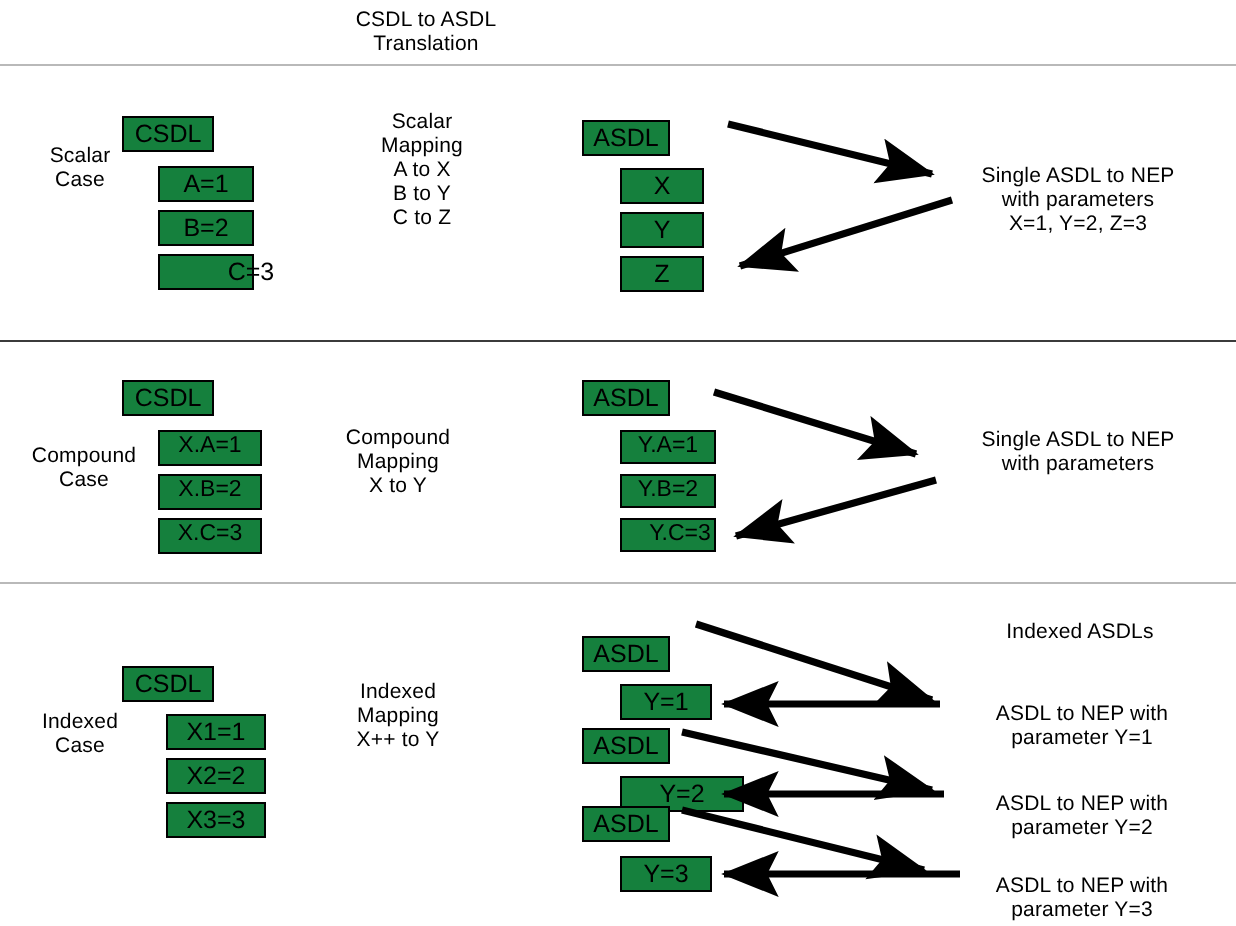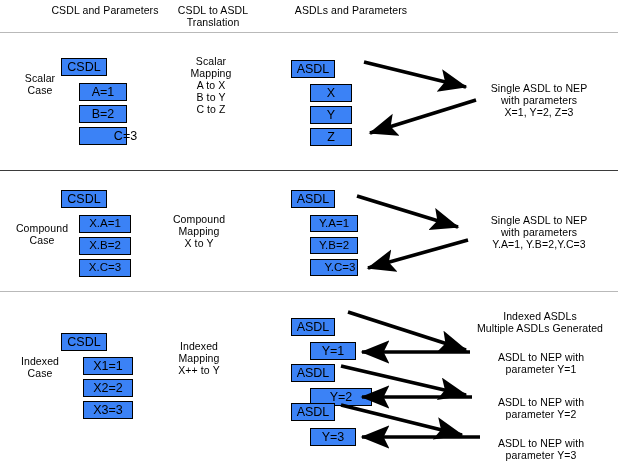--- a/index.html
+++ b/index.html
@@ -26,21 +26,21 @@
     line-height: 12.5px;
     color: #000;
     white-space: pre;
     text-align: center;
     letter-spacing: 0.1px;
   }
   .txt.ctr { transform: translateX(-50%); }
   .box {
     position: absolute;
     border: 1.4px solid #000000;
-    background: #3b82f6;
+    background: #15803d;
     box-sizing: border-box;
     text-align: left;
     font-size: 12.5px;
     line-height: 1;
     display: flex;
     align-items: center;
     justify-content: center;
     color: #000;
     white-space: pre;
   }
@@ -58,26 +58,24 @@
     left: 0; top: 0;
     width: 618px; height: 463px;
     pointer-events: none;
   }
 </style>
 </head>
 <body>
 
 <div id="canvas">
 
-  <div class="txt ctr" style="left:105px; top:4px;">CSDL and Parameters</div>
 
   <div class="txt ctr" style="left:213px; top:4px;">CSDL to ASDL</div>
   <div class="txt ctr" style="left:213px; top:16px;">Translation</div>
 
-  <div class="txt ctr" style="left:351px; top:4px;">ASDLs and Parameters</div>
 
   <div class="hr" style="top:32px;"></div>
 
   <div class="txt ctr" style="left:40px; top:72px;">Scalar</div>
   <div class="txt ctr" style="left:40px; top:84px;">Case</div>
 
   <div class="box" style="left:61px; top:58px; width:46px; height:18px;">CSDL</div>
   <div class="box" style="left:79px; top:83px; width:48px; height:18px;">A=1</div>
   <div class="box" style="left:79px; top:105px; width:48px; height:18px;">B=2</div>
   <div class="box" style="left:79px; top:127px; width:48px; height:18px;padding-left:45px;">C=3</div>
@@ -111,21 +109,20 @@
   <div class="txt ctr" style="left:199px; top:225px;">Mapping</div>
   <div class="txt ctr" style="left:199px; top:237px;">X to Y</div>
 
   <div class="box" style="left:291px; top:190px; width:44px; height:18px;">ASDL</div>
   <div class="box small" style="left:310px; top:215px; width:48px; height:17px;">Y.A=1</div>
   <div class="box small" style="left:310px; top:237px; width:48px; height:17px;">Y.B=2</div>
   <div class="box small" style="left:310px; top:259px; width:48px; height:17px;padding-left:12px;">Y.C=3</div>
 
   <div class="txt ctr" style="left:539px; top:214px;">Single ASDL to NEP</div>
   <div class="txt ctr" style="left:539px; top:226px;">with parameters</div>
-  <div class="txt ctr" style="left:539px; top:238px;">Y.A=1, Y.B=2,Y.C=3</div>
 
   <div class="hr" style="top:291px;"></div>
 
   <div class="txt ctr" style="left:40px; top:355px;">Indexed</div>
   <div class="txt ctr" style="left:40px; top:367px;">Case</div>
 
   <div class="box" style="left:61px; top:333px; width:46px; height:18px;">CSDL</div>
   <div class="box" style="left:83px; top:357px; width:50px; height:18px;">X1=1</div>
   <div class="box" style="left:83px; top:379px; width:50px; height:18px;">X2=2</div>
   <div class="box" style="left:83px; top:401px; width:50px; height:18px;">X3=3</div>
@@ -135,21 +132,20 @@
   <div class="txt ctr" style="left:199px; top:364px;">X++ to Y</div>
 
   <div class="box" style="left:291px; top:318px; width:44px; height:18px;">ASDL</div>
   <div class="box" style="left:310px; top:342px; width:46px; height:18px;">Y=1</div>
   <div class="box" style="left:291px; top:364px; width:44px; height:18px;">ASDL</div>
   <div class="box" style="left:310px; top:388px; width:62px; height:18px;">Y=2</div>
   <div class="box" style="left:291px; top:403px; width:44px; height:18px;">ASDL</div>
   <div class="box" style="left:310px; top:428px; width:46px; height:18px;">Y=3</div>
 
   <div class="txt ctr" style="left:540px; top:310px;">Indexed ASDLs</div>
-  <div class="txt ctr" style="left:540px; top:322px;">Multiple ASDLs Generated</div>
 
   <div class="txt ctr" style="left:541px; top:351px;">ASDL to NEP with</div>
   <div class="txt ctr" style="left:541px; top:363px;">parameter Y=1</div>
 
   <div class="txt ctr" style="left:541px; top:396px;">ASDL to NEP with</div>
   <div class="txt ctr" style="left:541px; top:408px;">parameter Y=2</div>
 
   <div class="txt ctr" style="left:541px; top:437px;">ASDL to NEP with</div>
   <div class="txt ctr" style="left:541px; top:449px;">parameter Y=3</div>
 

